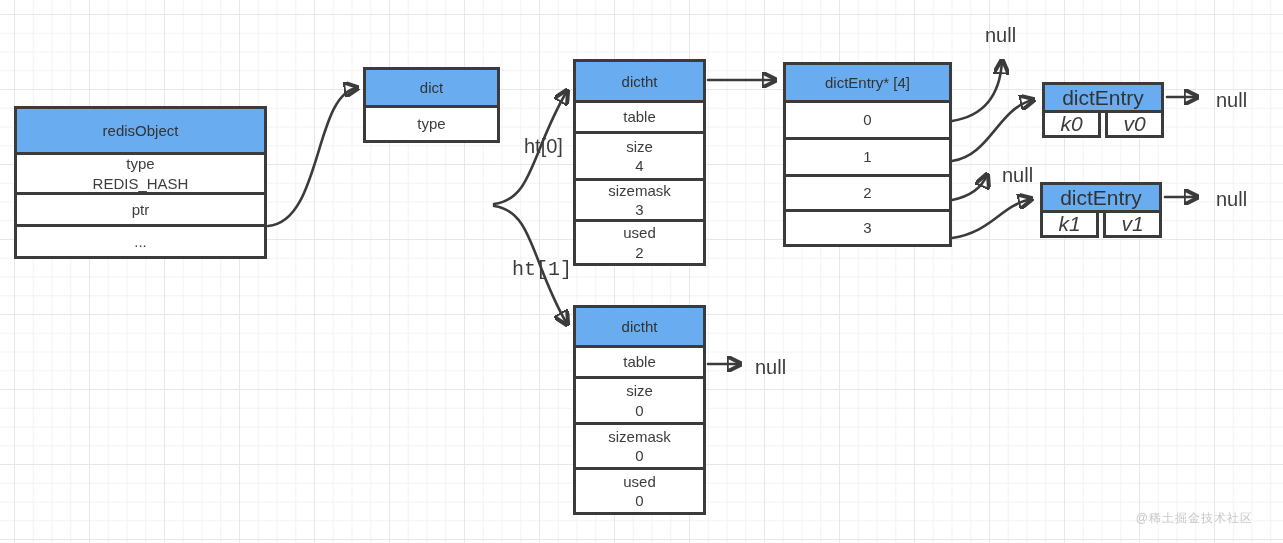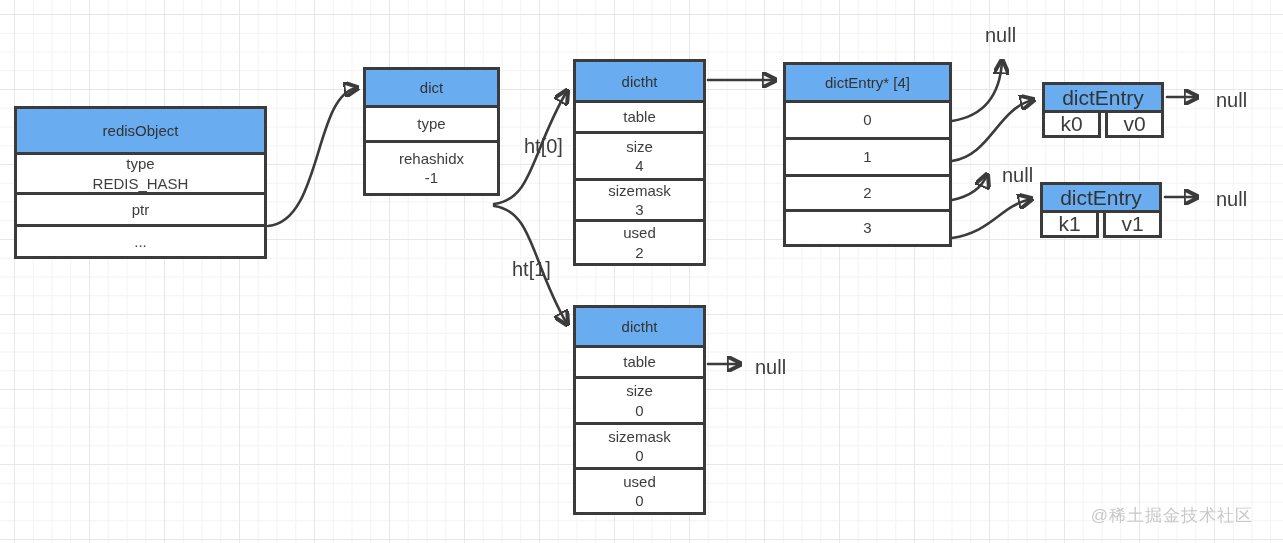--- a/index.html
+++ b/index.html
@@ -42,50 +42,50 @@
     line-height: 1.3;
     background: #ffffff;
   }
   
   .entry { position: absolute; width: 122px; font-size: 21px; color: #3d3d3d; }
   .entry .hd { border: 3px solid #3b3b3b; height: 31px; }
   .entry .cells { display: flex; gap: 4px; margin-top: -3px; }
   .entry .cell {
     flex: 1; height: 28px;
     border: 3px solid #3b3b3b; background: #fff;
-    display: flex; align-items: center; justify-content: center;
+    display: flex; align-items: center; justify-content: center; font-style: italic;
   }.h31{height:31px}
   .h32{height:32px}.h35{height:35px}.h36{height:36px}.h37{height:37px}
   .h38{height:38px}.h39{height:39px}.h40{height:40px}.h41{height:41px}
   .h43{height:43px}.h44{height:44px}.h45{height:45px}.h46{height:46px}
   .h47{height:47px}.h53{height:53px}
   
   #b-redis   { left: 14px;   top: 74px;  width: 253px; margin-top: 32px; }
   #b-dict    { left: 363px;  top: 67px;  width: 137px; }
   #b-dictht0 { left: 573px;  top: 59px;  width: 133px; }
   #b-arr     { left: 783px;  top: 62px;  width: 169px; }
   #b-e0      { left: 1042px; top: 82px; }
   #b-e1      { left: 1040px; top: 182px; }
   #b-dictht1 { left: 573px;  top: 305px; width: 133px; }
   
   .lbl {
     position: absolute;
     font-size: 20px; color: #3d3d3d;
     white-space: nowrap;
   }
   #lbl-ht0 { left: 512px; top: 135px; margin-left: 12px; }
-  #lbl-ht1 { left: 512px; top: 258px; }
+  #lbl-ht1 { left: 512px; top: 258px; font-family: Liberation Mono, monospace; }
   #lbl-null-top    { left: 985px;  top: 24px; }
   #lbl-null-mid    { left: 1002px; top: 164px; }
   #lbl-null-e0     { left: 1216px; top: 89px; }
   #lbl-null-e1     { left: 1216px; top: 188px; }
   #lbl-null-table  { left: 755px;  top: 356px; }
   .watermark {
     position: absolute; right: 30px; bottom: 16px;
-    font-size: 17px; color: #c8c8c8; letter-spacing: 1px;
+    font-size: 12px; color: #c8c8c8; letter-spacing: 1px;
   }
   svg.wires {
     position: absolute; left: 0; top: 0;
     width: 1283px; height: 543px;
     pointer-events: none;
   }
   svg.wires path {
     fill: none; stroke: #3b3b3b; stroke-width: 2.6px; stroke-linecap: round;
   }
 </style>
@@ -117,22 +117,20 @@
     <div class="hd h43">redisObject</div>
     <div class="row h40">type
 REDIS_HASH</div>
     <div class="row h32">ptr</div>
     <div class="row h32">...</div>
   </div>
 
   <div class="box" id="b-dict">
     <div class="hd h35">dict</div>
     <div class="row h35">type</div>
-    <div class="row h53">rehashidx
--1</div>
   </div>
 
   <div class="box" id="b-dictht0">
     <div class="hd h38">dictht</div>
     <div class="row h31">table</div>
     <div class="row h47">size
 4</div>
     <div class="row h41">sizemask
 3</div>
     <div class="row h44">used

